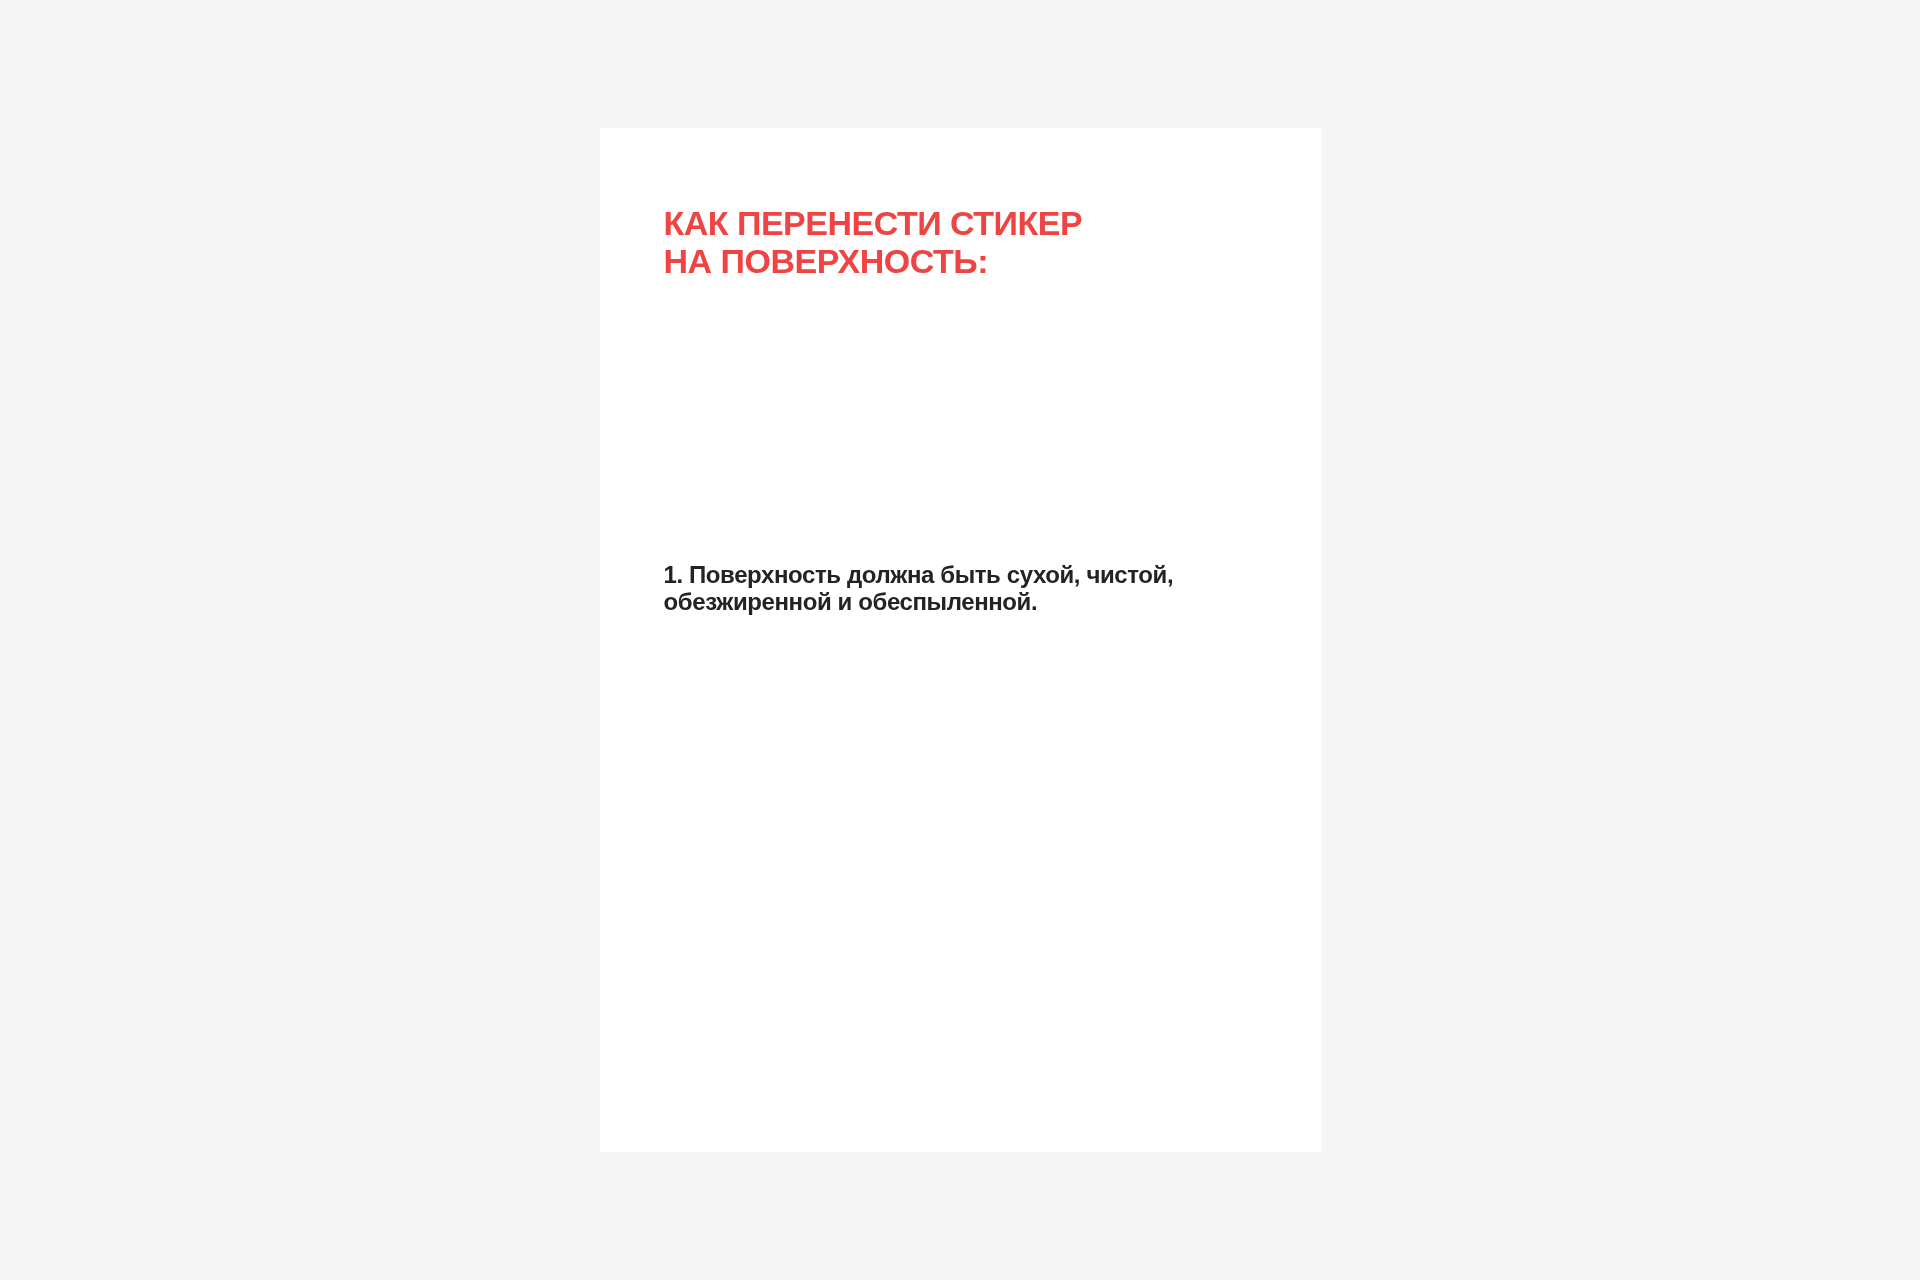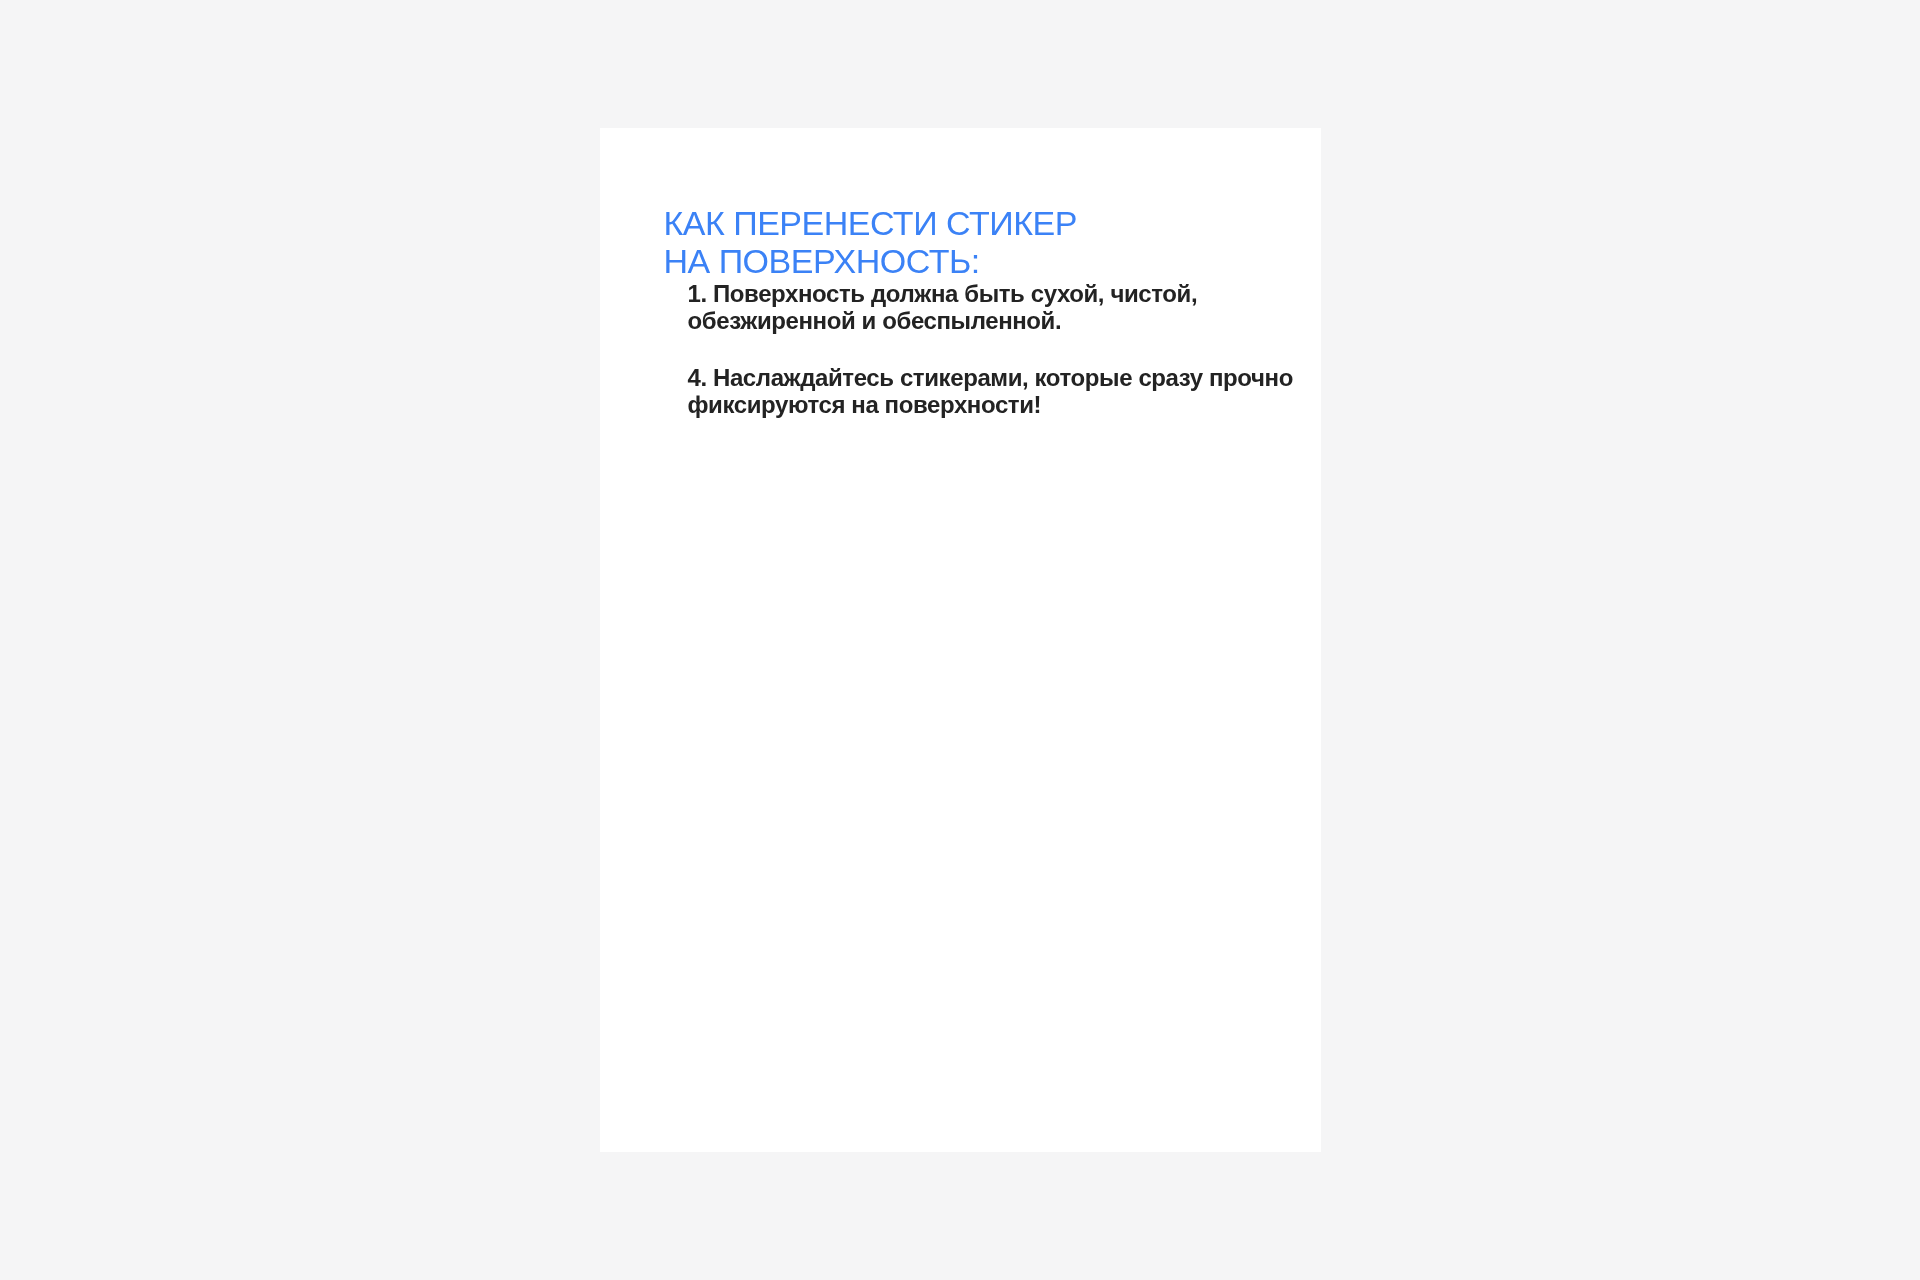--- a/index.html
+++ b/index.html
@@ -17,43 +17,41 @@
   }
   .card {
     width: 721px;
     height: 1024px;
     background: #ffffff;
     padding: 76px 36px 0 64px;
   }
   .card-title {
     font-size: 34px;
     line-height: 38px;
-    font-weight: 400;
+    font-weight: 700;
     letter-spacing: -0.5px;
-    color: #3b82f6;
+    color: #ef4444;
     white-space: pre;
+    margin-bottom: 281px;
   }
   .step, .note {
     font-size: 24px;
     line-height: 27px;
     font-weight: 700;
     letter-spacing: -0.4px;
     color: #232323;
     white-space: pre;
-    margin-left: 24px;
   }
   .step { margin-bottom: 30px; }
 </style>
 </head>
 <body>
 
 <div class="card">
   <h1 class="card-title">КАК ПЕРЕНЕСТИ СТИКЕР
 НА ПОВЕРХНОСТЬ:</h1>
 
   <div>
     <p class="step">1. Поверхность должна быть сухой, чистой,
 обезжиренной и обеспыленной.</p>
-    <p class="step">4. Наслаждайтесь стикерами, которые сразу прочно
-фиксируются на поверхности!</p>
   </div>
 
 </div>
 
 </body></html>

